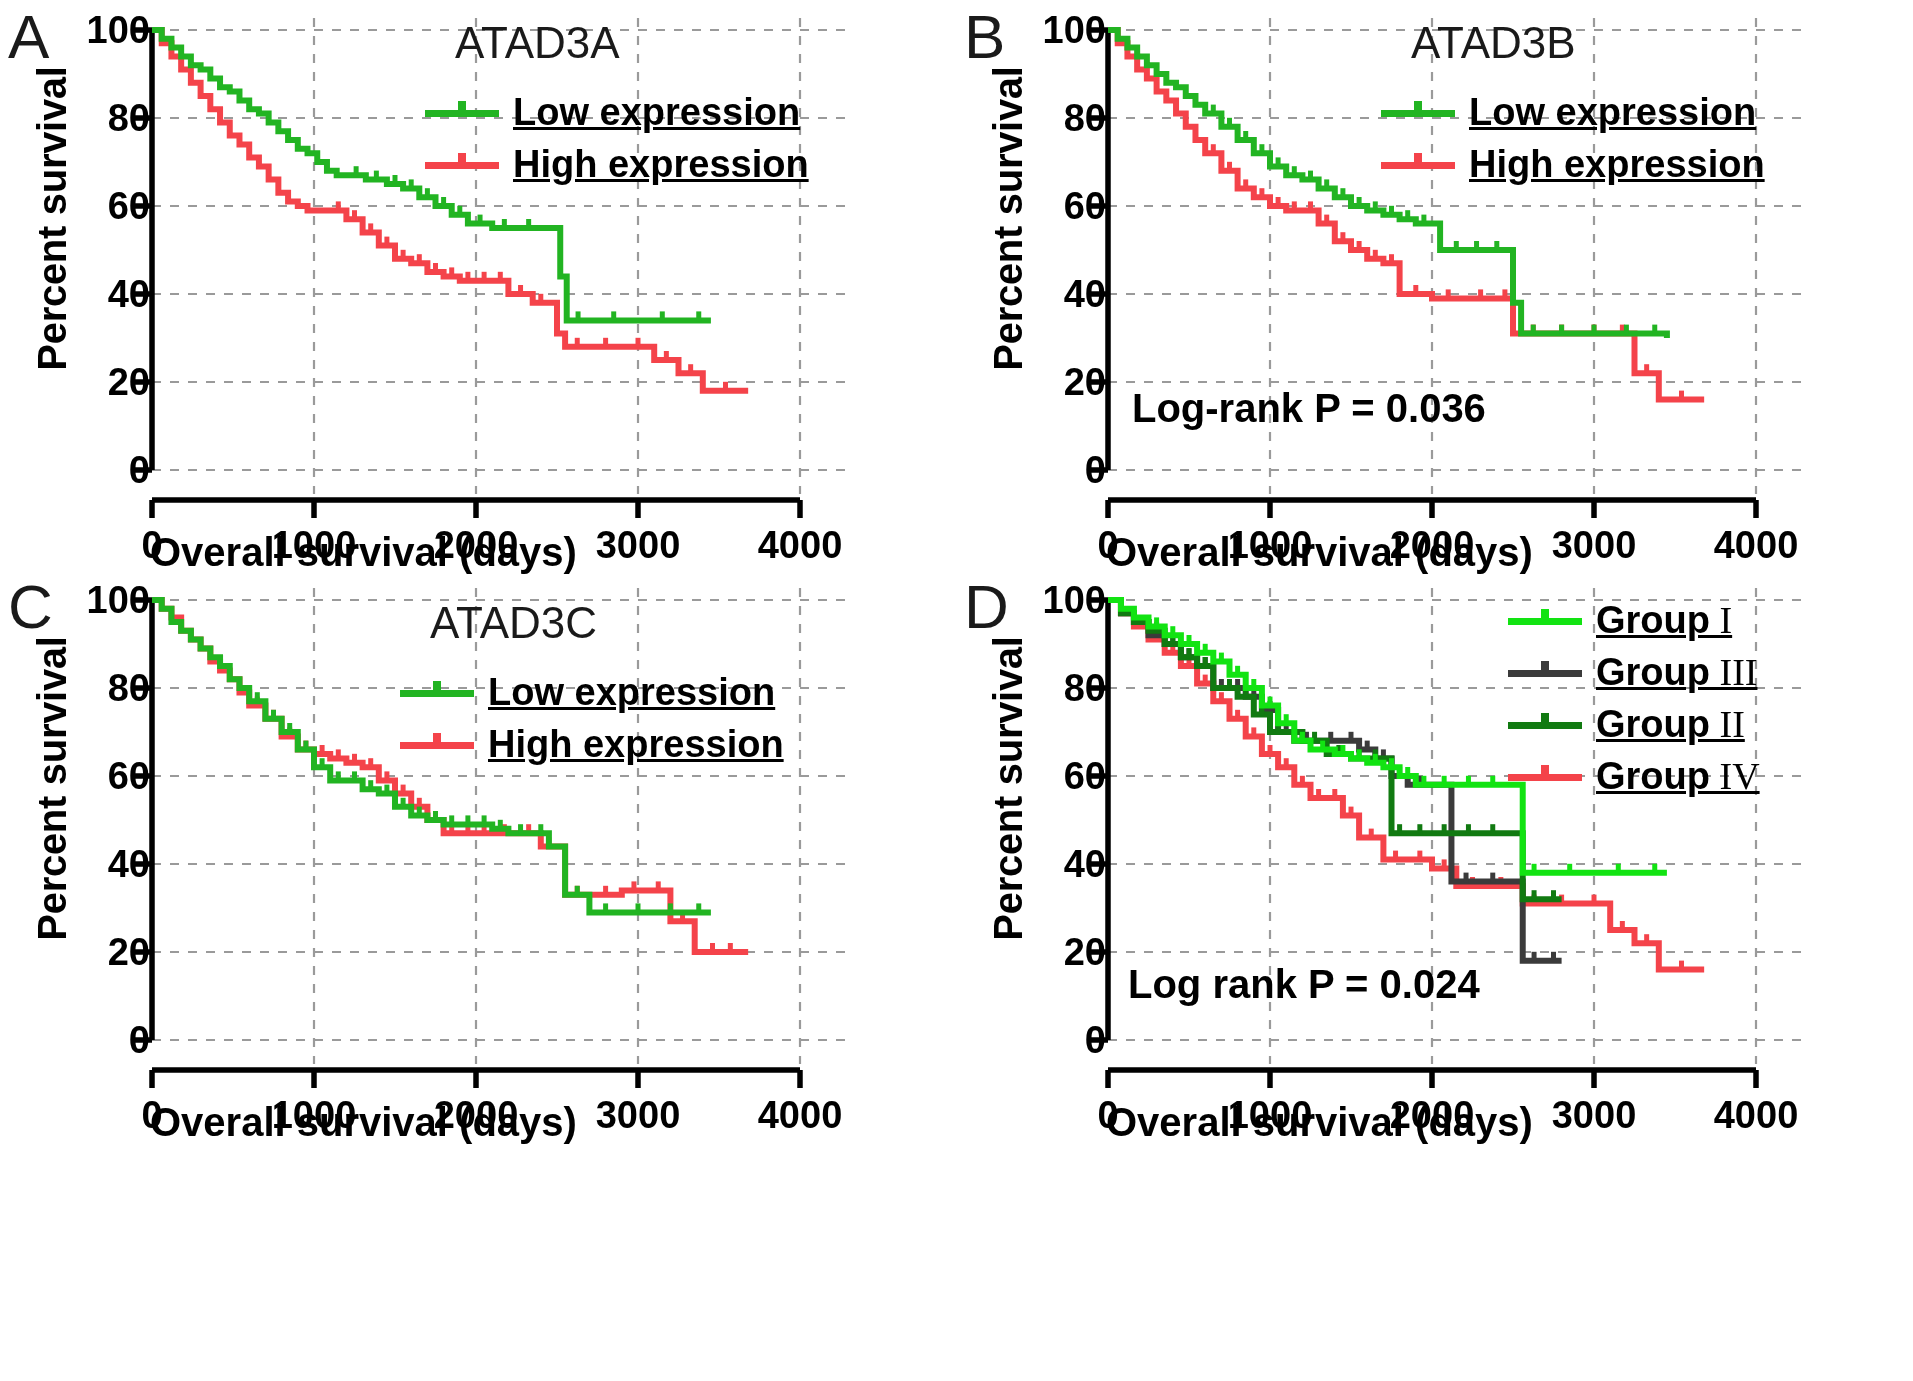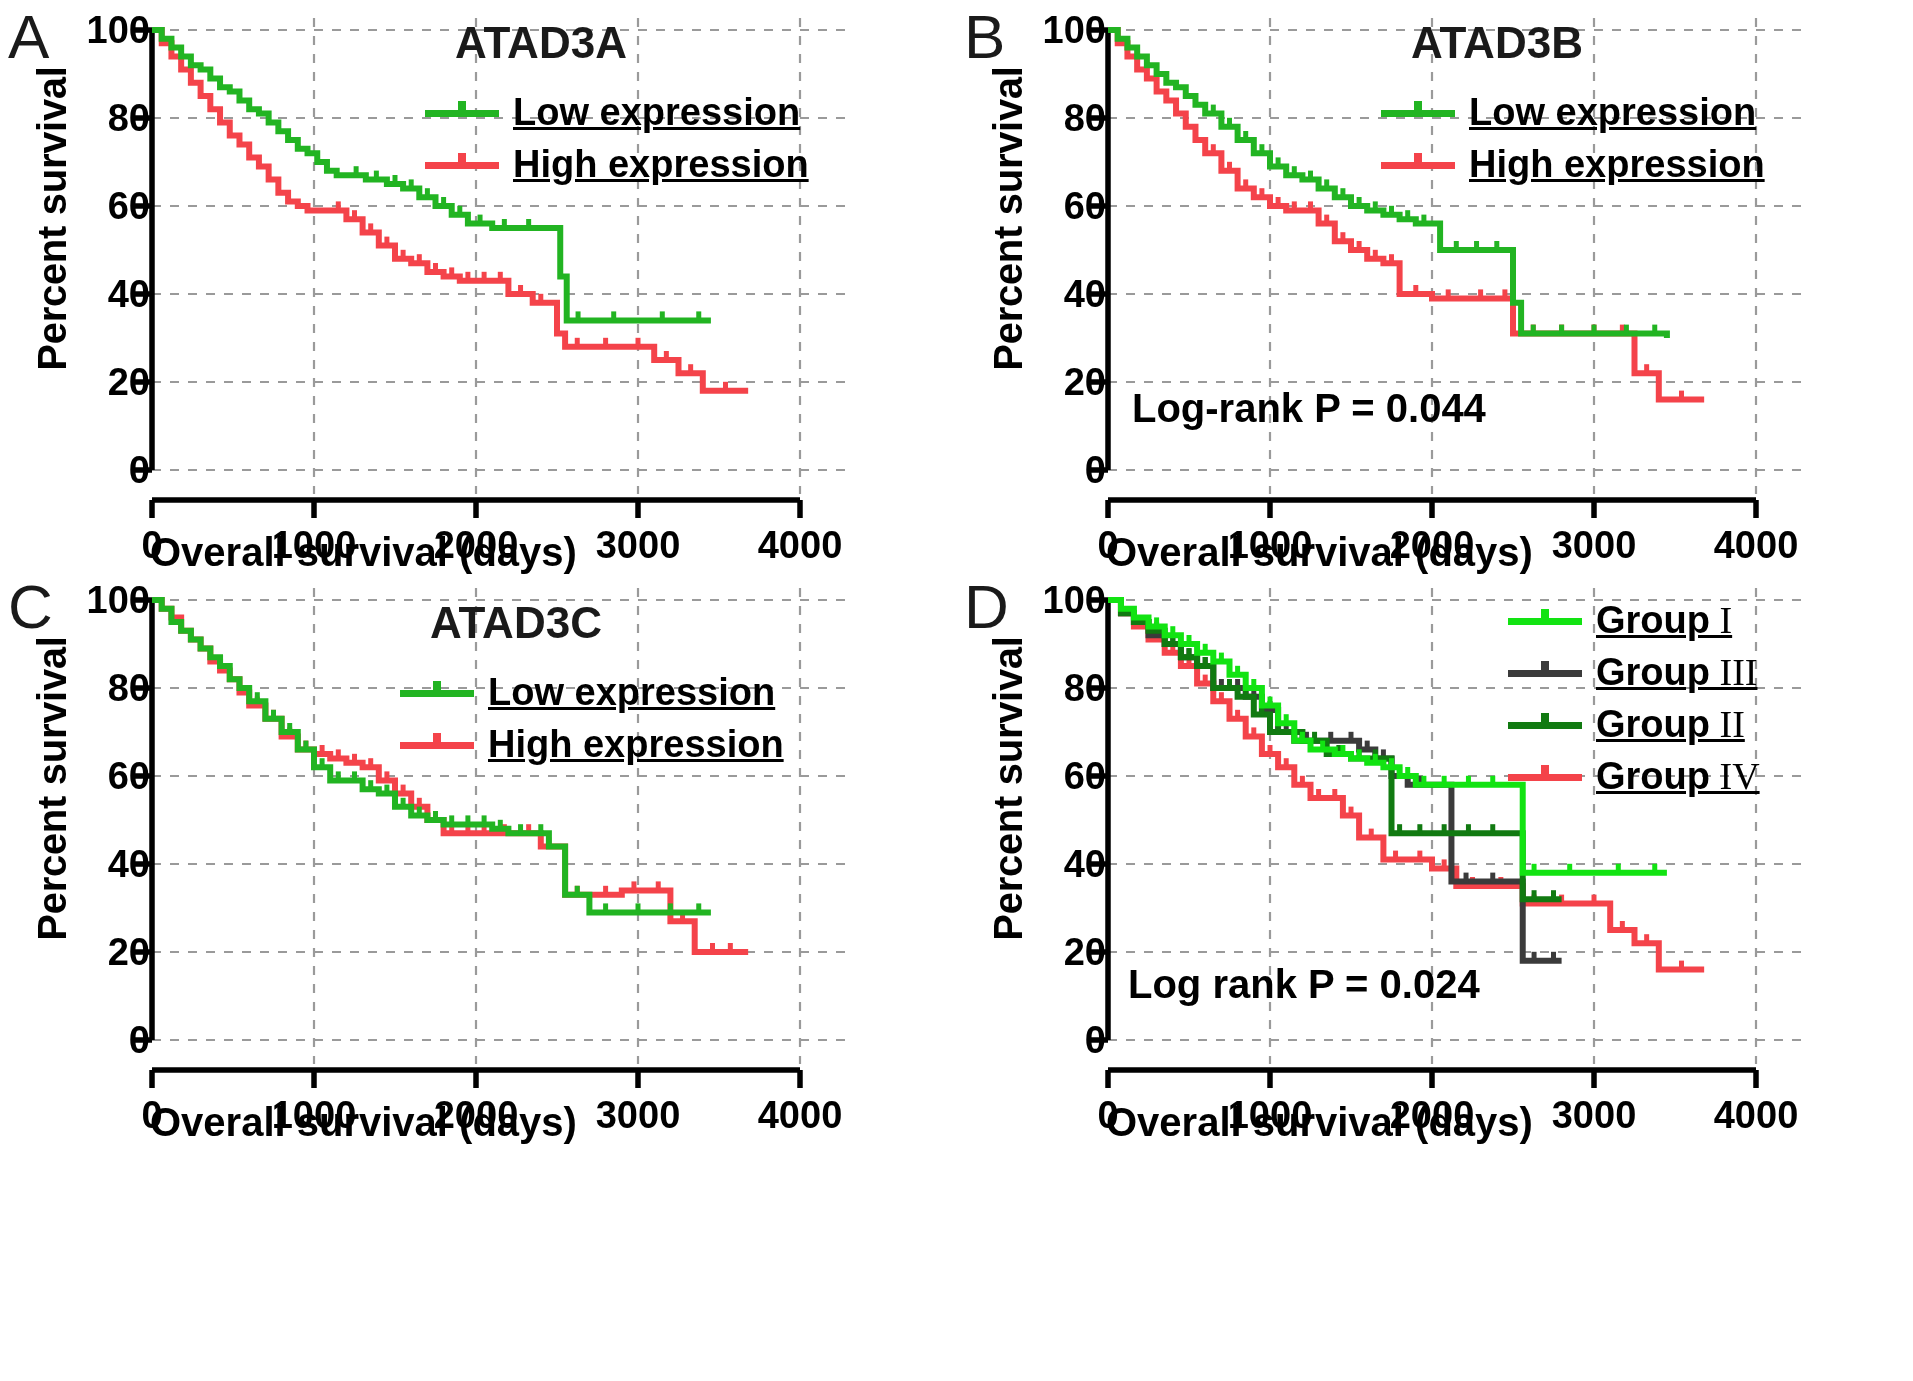--- a/index.html
+++ b/index.html
@@ -103,21 +103,21 @@
     font-size: 38px;
     font-weight: bold;
     color: #000;
     white-space: nowrap;
   }
   .legend-label .roman { font-weight: normal; font-family: "Liberation Serif", serif; }
 
   .plot-title {
     position: absolute;
     font-size: 44px;
-    font-weight: 700;
+    font-weight: 400;
     color: #1a1a1a;
     white-space: nowrap;
   }
   .pvalue {
     position: absolute;
     font-size: 40px;
     font-weight: bold;
     color: #000;
     white-space: nowrap;
   }
@@ -336,21 +336,21 @@
           <span class="legend-label">Low expression</span>
         </div>
         <div class="legend-row">
           <span class="legend-mark">
             <i class="h" style="background: rgb(244, 67, 74);"></i>
             <i class="v" style="background: rgb(244, 67, 74);"></i>
           </span>
           <span class="legend-label">High expression</span>
         </div>
       </div>
-    <div class="pvalue" style="left: 176px; top: 386px;">Log-rank P = 0.044</div>
+    <div class="pvalue" style="left: 176px; top: 386px;">Log-rank P = 0.036</div>
   <div class="xtick" style="left: 152px; top: 524px;">0</div>
       <div class="xtick" style="left: 314px; top: 524px;">1000</div>
       <div class="xtick" style="left: 476px; top: 524px;">2000</div>
       <div class="xtick" style="left: 638px; top: 524px;">3000</div>
       <div class="xtick" style="left: 800px; top: 524px;">4000</div>
     </div>
 
   <div class="panel" id="panel-C">
     <div class="panel-letter">C</div>
     <div class="ylabel">Percent survival</div>

